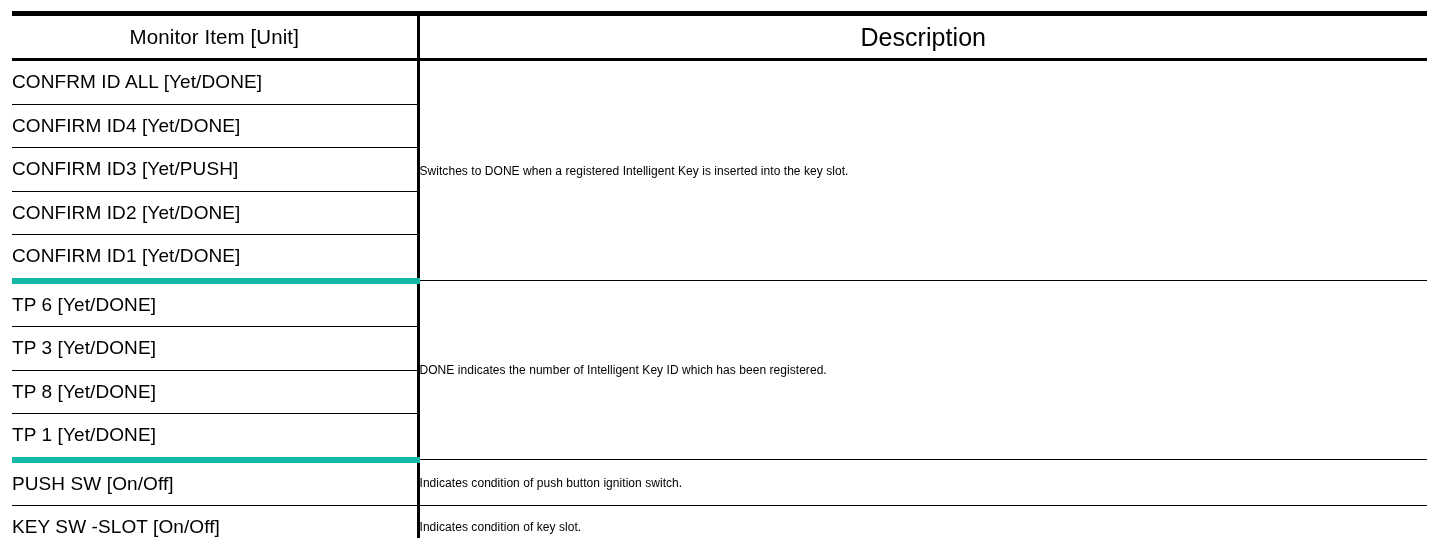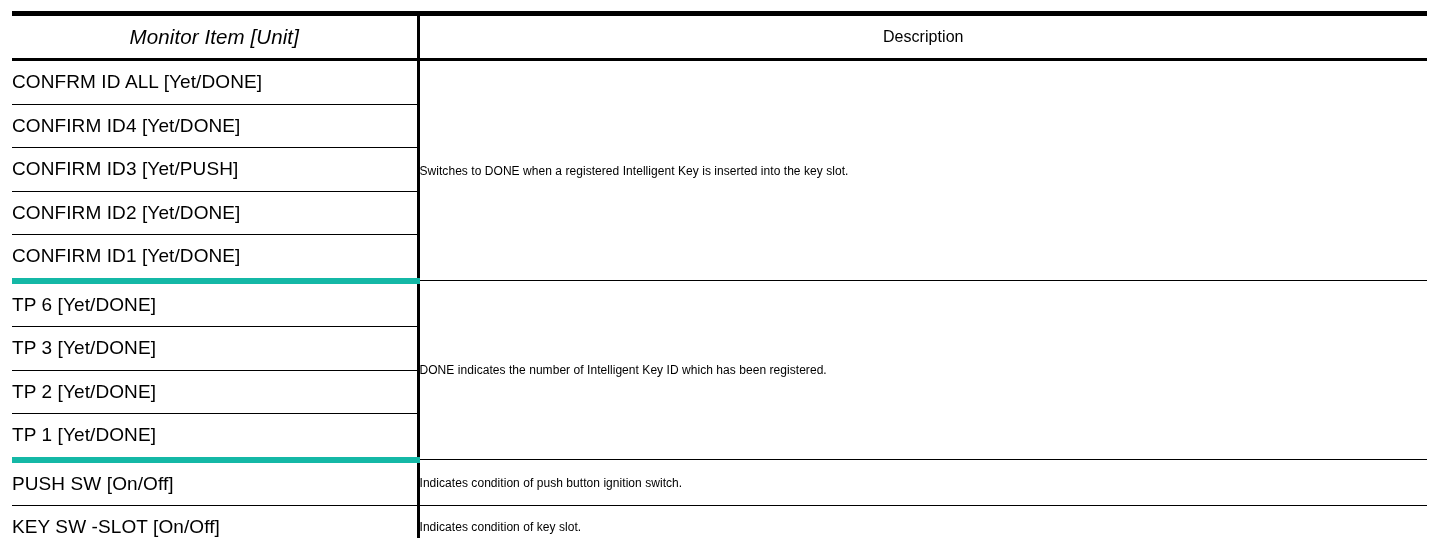--- a/index.html
+++ b/index.html
@@ -68,32 +68,31 @@
     padding-left: 18px;
     font-size: 19px;
     letter-spacing: 0.1px;
     white-space: nowrap;
   }
   .cell-head-item {
     height: 42px;
     text-align: center;
     padding-left: 0;
     font-size: 20.5px;
-    font-style: italic;
   }
   .cell-desc {
     padding-left: 19px;
     font-size: 12px;
     letter-spacing: 0.05px;
     white-space: nowrap;
   }
   .cell-head-desc {
     text-align: center;
     padding-left: 0;
-    font-size: 16px;
+    font-size: 25px;
     height: 42px;
   }
 </style>
 </head>
 <body>
 
 <div id="sheet">
 
   <table class="spec-table">
     <colgroup>
@@ -128,21 +127,21 @@
       </tr>
 
       <tr class="body-row">
         <td class="cell-item">TP 6 [Yet/DONE]</td>
         <td class="cell-desc" rowspan="4">DONE indicates the number of Intelligent Key ID which has been registered.</td>
       </tr>
       <tr class="body-row">
         <td class="cell-item">TP 3 [Yet/DONE]</td>
       </tr>
       <tr class="body-row">
-        <td class="cell-item">TP 2 [Yet/DONE]</td>
+        <td class="cell-item">TP 8 [Yet/DONE]</td>
       </tr>
       <tr class="body-row group-end">
         <td class="cell-item">TP 1 [Yet/DONE]</td>
       </tr>
 
       <tr class="body-row">
         <td class="cell-item">PUSH SW [On/Off]</td>
         <td class="cell-desc">Indicates condition of push button ignition switch.</td>
       </tr>
 

